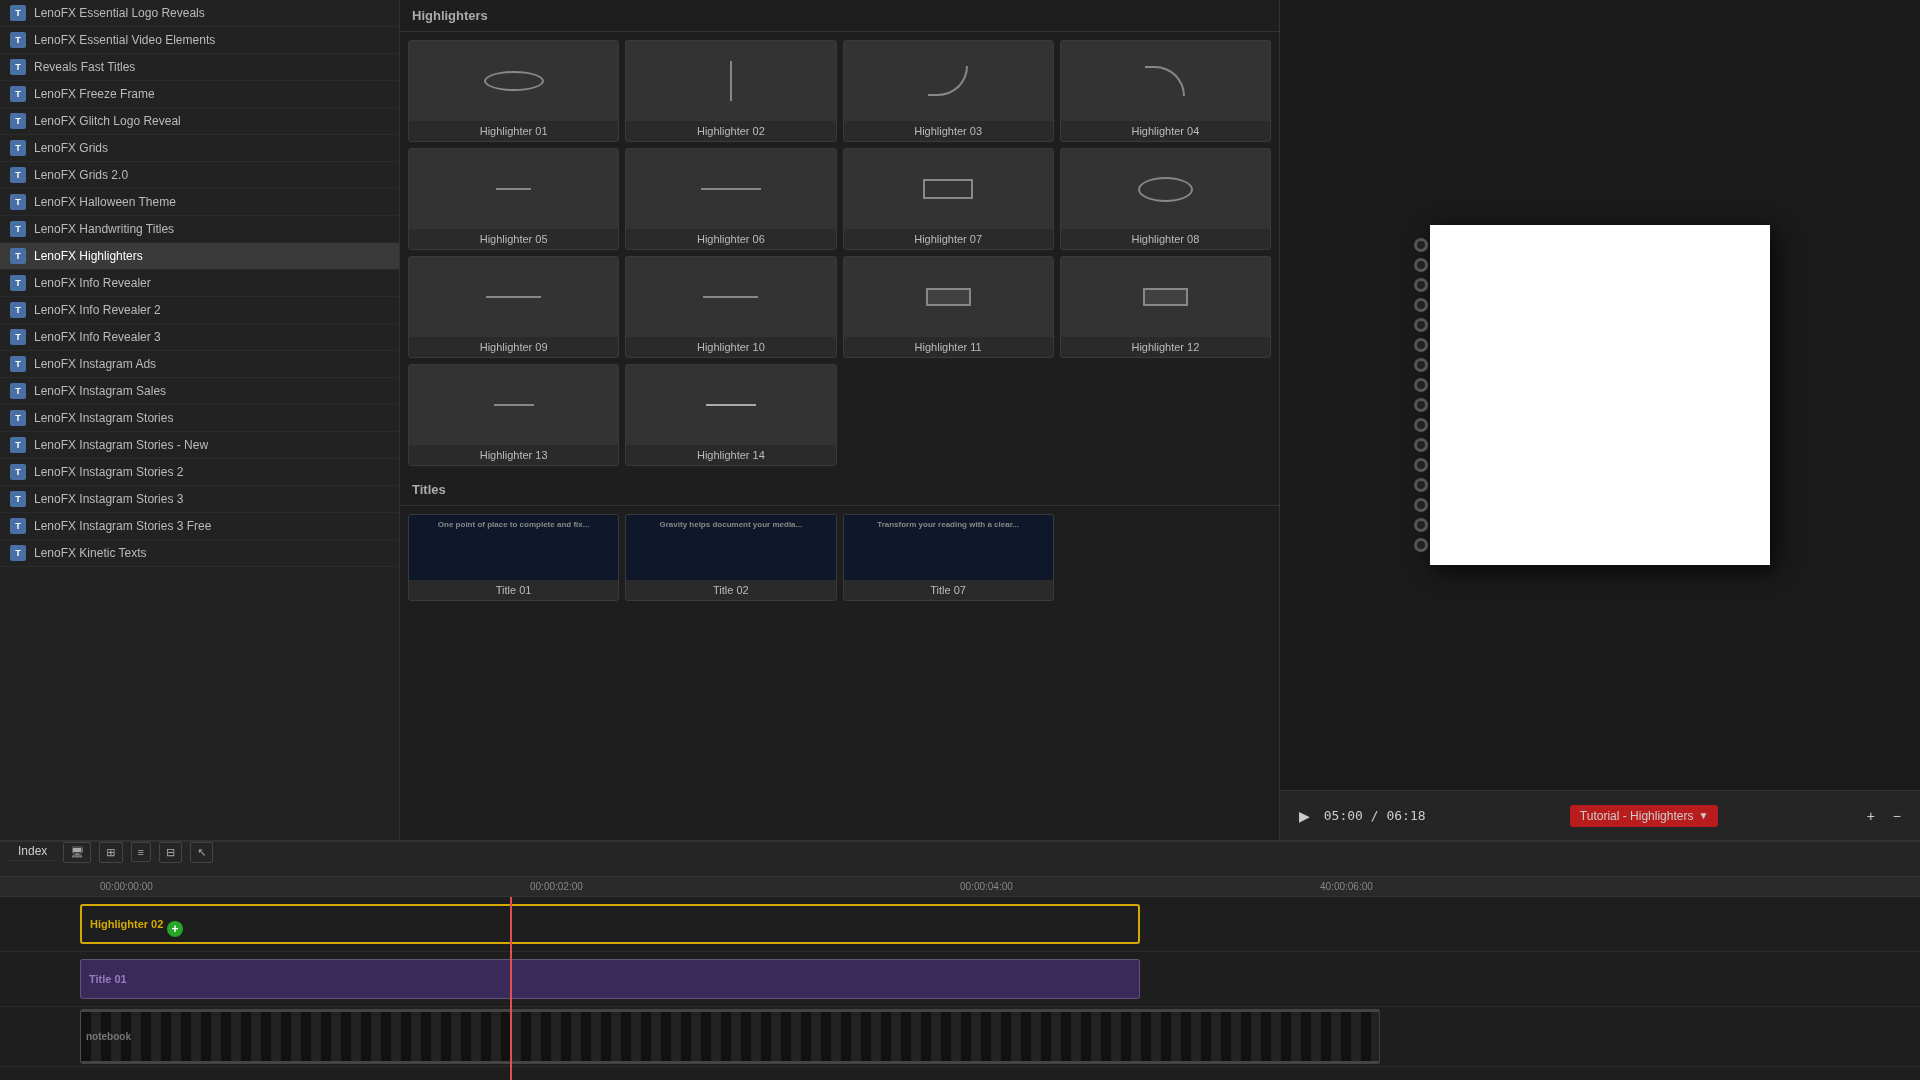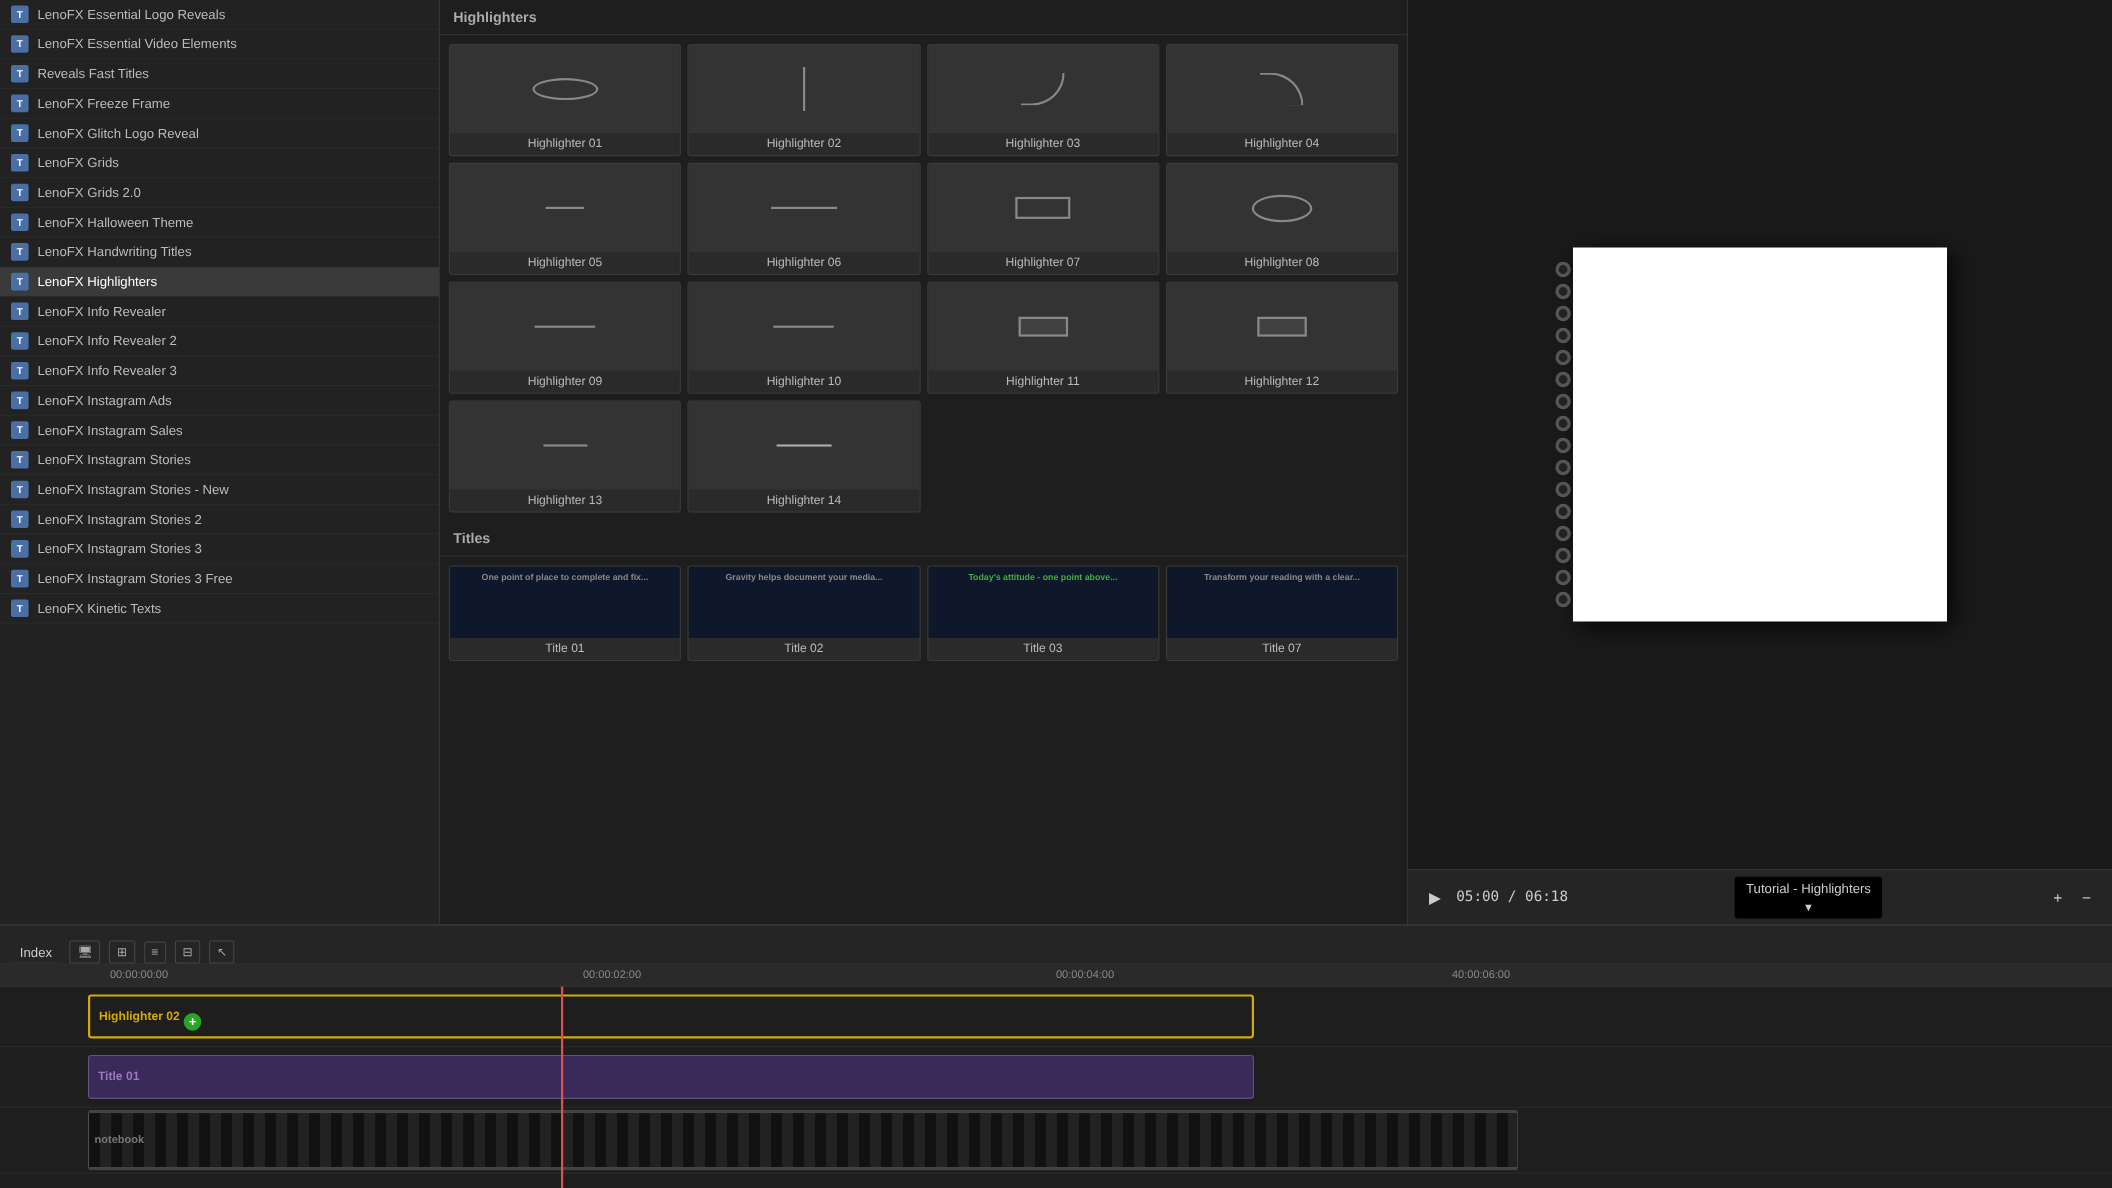--- a/index.html
+++ b/index.html
@@ -226,45 +226,44 @@
       cursor: pointer;
       font-size: 14px;
       padding: 4px;
     }
     .timecode {
       color: #ccc;
       font-size: 13px;
       font-family: monospace;
     }
     .sequence-name {
-      background: #000000;
+      background: #b91c1c;
       color: #ccc;
       padding: 4px 10px;
       border-radius: 3px;
       font-size: 12px;
       display: flex;
       align-items: center;
       gap: 5px;
-      flex-direction: column;
     }
 
     
     .timeline {
       height: 240px;
       background: #1e1e1e;
       border-top: 2px solid #333;
       display: flex;
       flex-direction: column;
     }
     .timeline-toolbar {
       height: 35px;
       background: #252525;
       border-bottom: 1px solid #333;
       display: flex;
-      align-items: flex-end;
+      align-items: flex-start;
       padding: 0 10px;
       gap: 8px;
     }
     .timeline-toolbar-btn {
       background: none;
       border: 1px solid #444;
       color: #aaa;
       padding: 3px 6px;
       border-radius: 2px;
       cursor: pointer;
@@ -597,26 +596,20 @@
     <div class="item-label">Title 01</div>
   </div>
         <div class="grid-item">
     <div class="title-thumb">
       <span class="title-thumb-text" style="">Gravity helps document your media...</span>
     </div>
     <div class="item-label">Title 02</div>
   </div>
         <div class="grid-item">
     <div class="title-thumb">
-      <span class="title-thumb-text" style="color:#4a4;">Today's attitude - one point above...</span>
-    </div>
-    <div class="item-label">Title 03</div>
-  </div>
-        <div class="grid-item">
-    <div class="title-thumb">
       <span class="title-thumb-text" style="">Transform your reading with a clear...</span>
     </div>
     <div class="item-label">Title 07</div>
   </div>
       </div>
   </div>
 
   <div class="preview-panel">
     <div class="preview-area">
       <div style="position:relative;">

